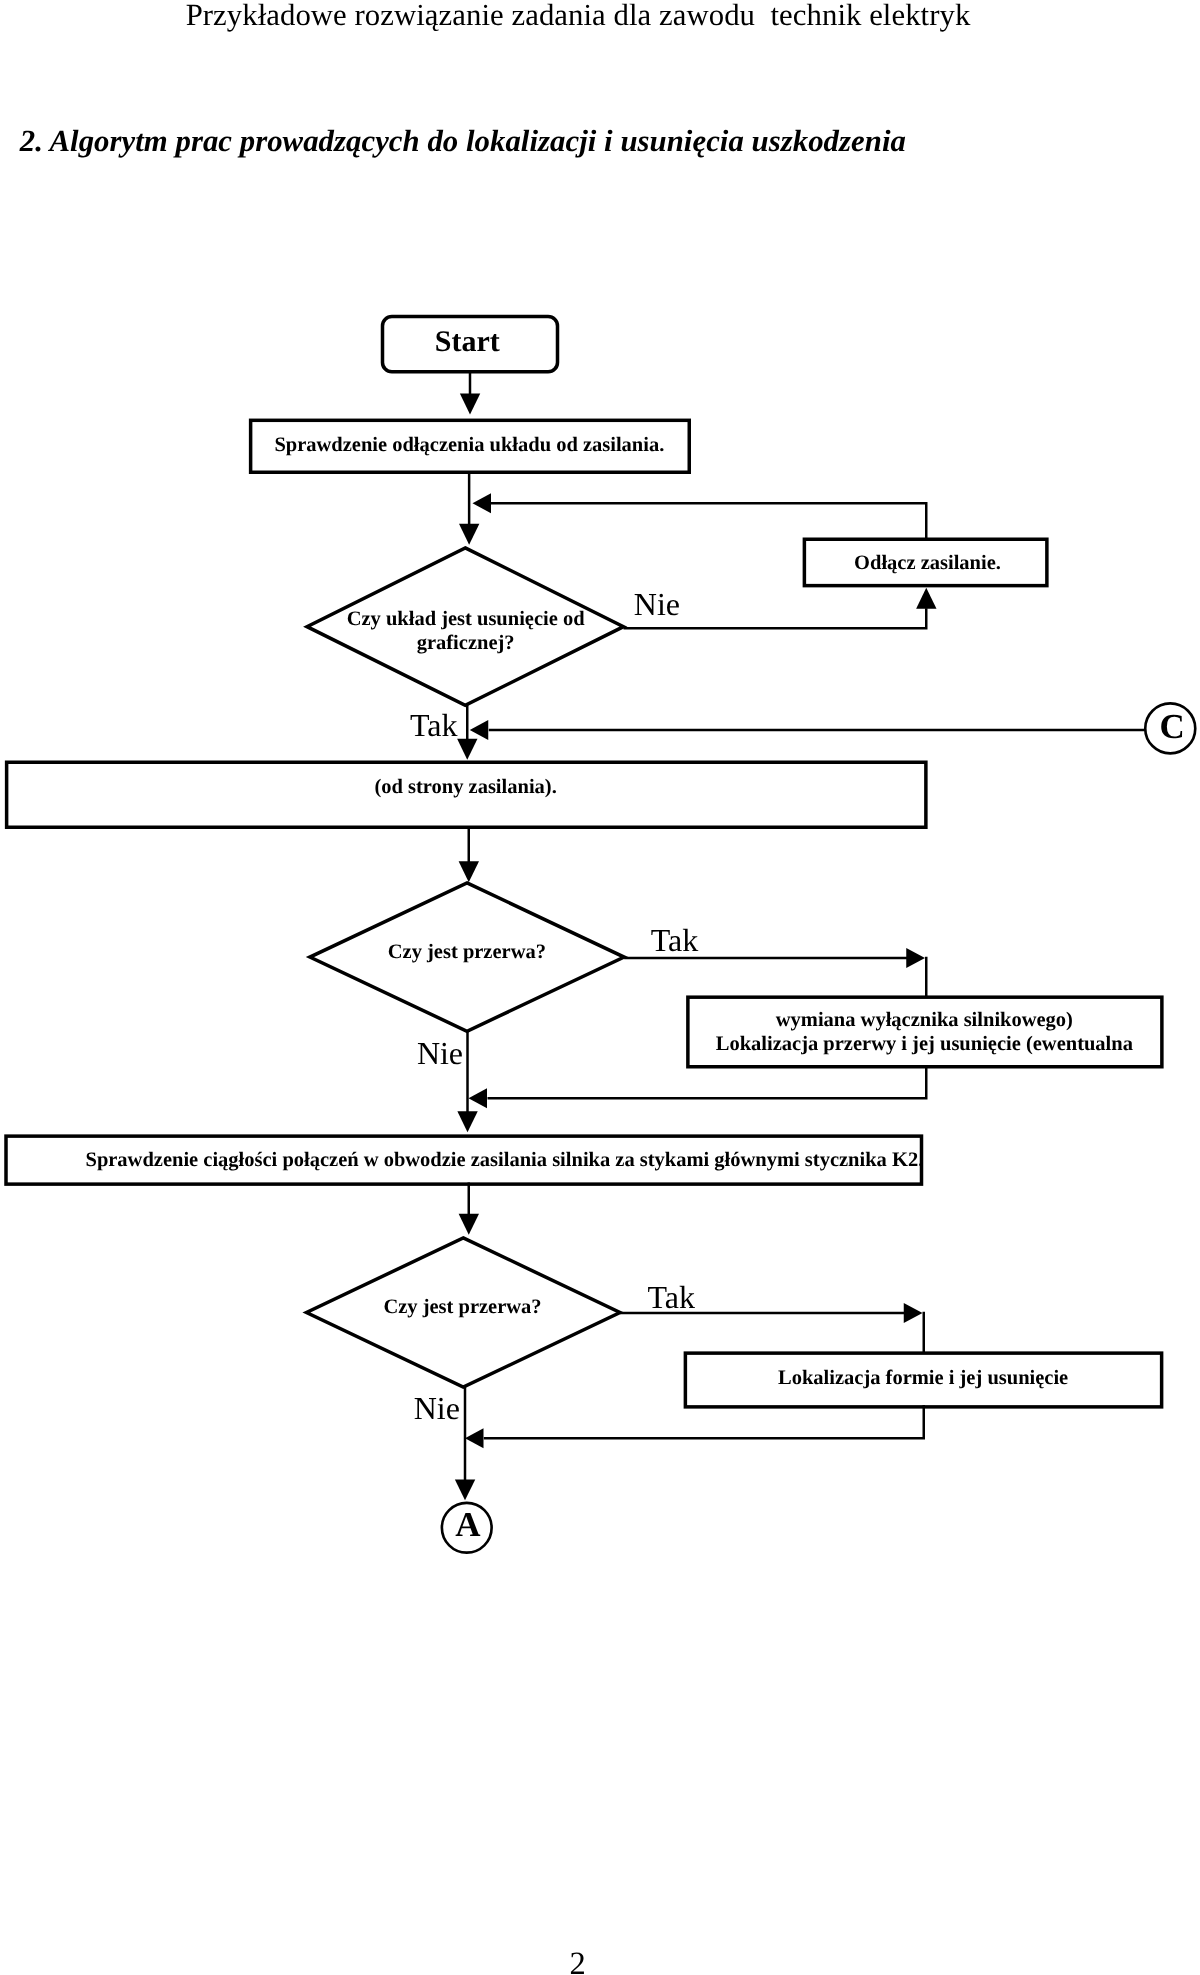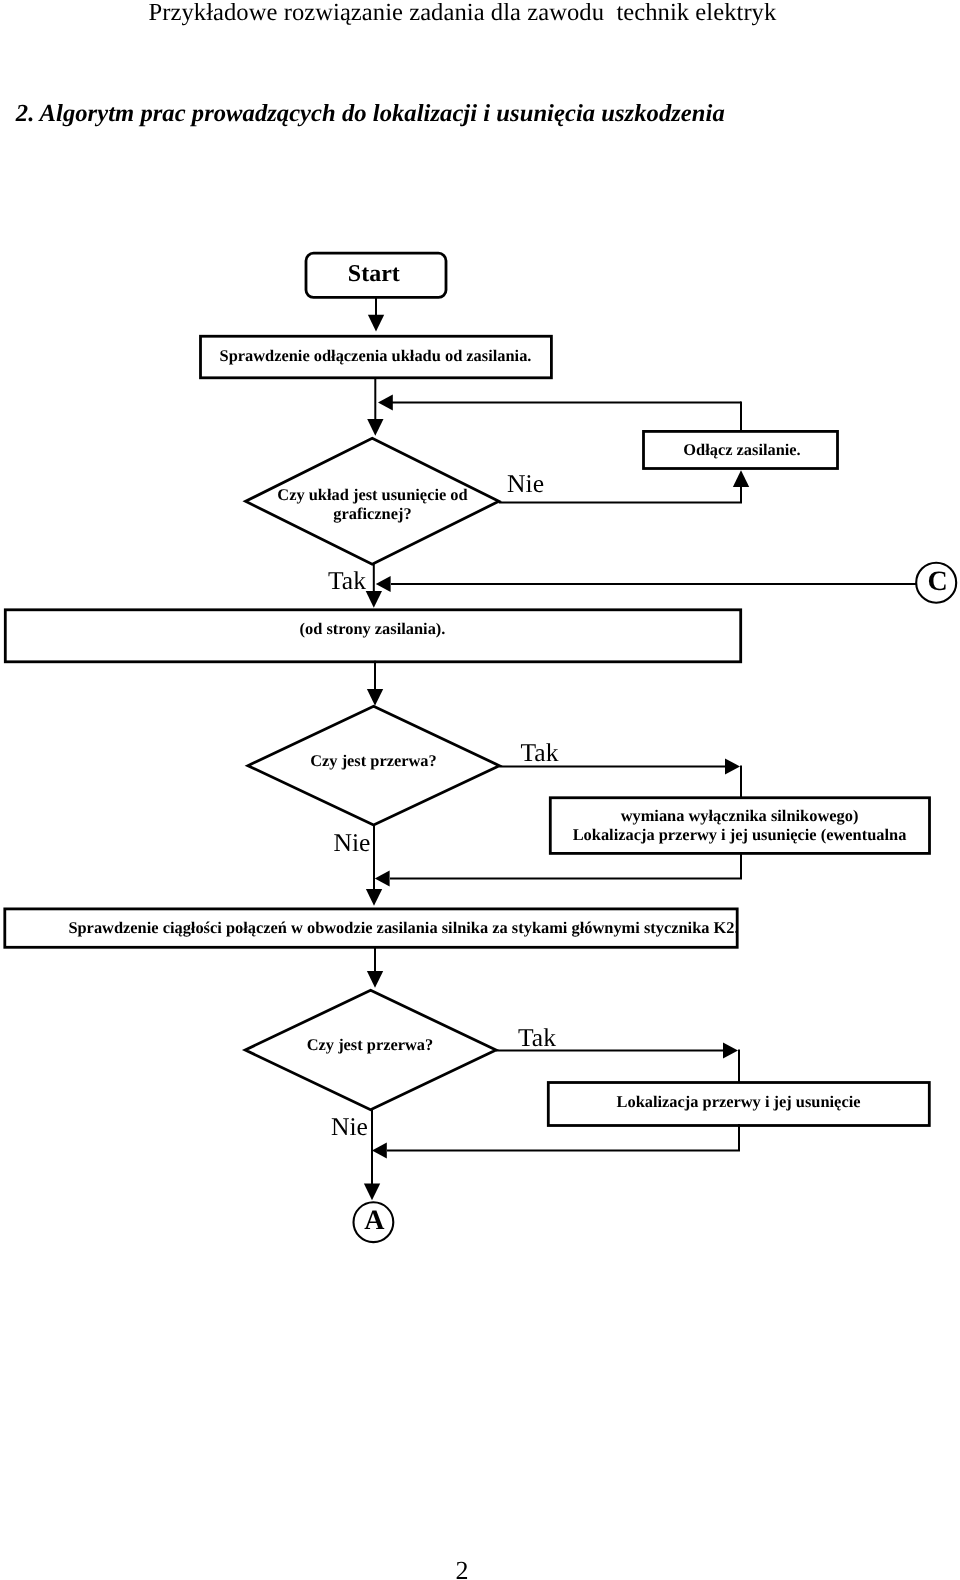--- a/index.html
+++ b/index.html
@@ -92,21 +92,21 @@
 
     <div class="fc-text" style="left:306.3px;top:260.9px;width:135px;font-size:24px;line-height:26.58px;font-weight:bold;">Start</div>
     <div class="fc-text" style="left:199px;top:346.3px;width:353px;">Sprawdzenie odłączenia układu od zasilania.</div>
     <div class="fc-text" style="left:642px;top:439.8px;width:200px;">Odłącz zasilanie.</div>
     <div class="fc-text" style="left:246px;top:484.8px;width:253px;"><div>Czy układ jest usunięcie od</div><div>graficznej?</div></div>
     <div class="fc-text" style="left:4px;top:618.6px;width:737px;"><div>(od strony zasilania).</div></div>
     <div class="fc-text" style="left:247px;top:750.8px;width:253px;">Czy jest przerwa?</div>
     <div class="fc-text" style="left:549px;top:807.2px;width:381px;line-height:18.8px;"><div>wymiana wyłącznika silnikowego)</div><div>Lokalizacja przerwy i jej usunięcie (ewentualna</div></div>
     <div class="fc-text" style="left:3.5px;top:918.2px;width:800px;">Sprawdzenie ciągłości połączeń w obwodzie zasilania silnika za stykami głównymi stycznika K2.</div>
     <div class="fc-text" style="left:244px;top:1035.2px;width:252px;">Czy jest przerwa?</div>
-    <div class="fc-text" style="left:547px;top:1092.2px;width:383px;">Lokalizacja przerwy i jej usunięcie</div>
+    <div class="fc-text" style="left:547px;top:1092.2px;width:383px;">Lokalizacja formie i jej usunięcie</div>
     <div class="fc-text" style="left:916.7px;top:566.05px;width:42px;font-size:28px;line-height:31px;">C</div>
     <div class="fc-text" style="left:353.4px;top:1204.55px;width:41.8px;font-size:28px;line-height:31px;">A</div>
 
     <div class="lbl" style="left:507.1px;top:470.3px;">Nie</div>
     <div class="lbl" style="left:328px;top:567.45px;">Tak</div>
     <div class="lbl" style="left:520.5px;top:739.45px;">Tak</div>
     <div class="lbl" style="left:333.5px;top:829.45px;">Nie</div>
     <div class="lbl" style="left:518px;top:1024.2px;">Tak</div>
     <div class="lbl" style="left:331px;top:1113.2px;">Nie</div>
     </div>

